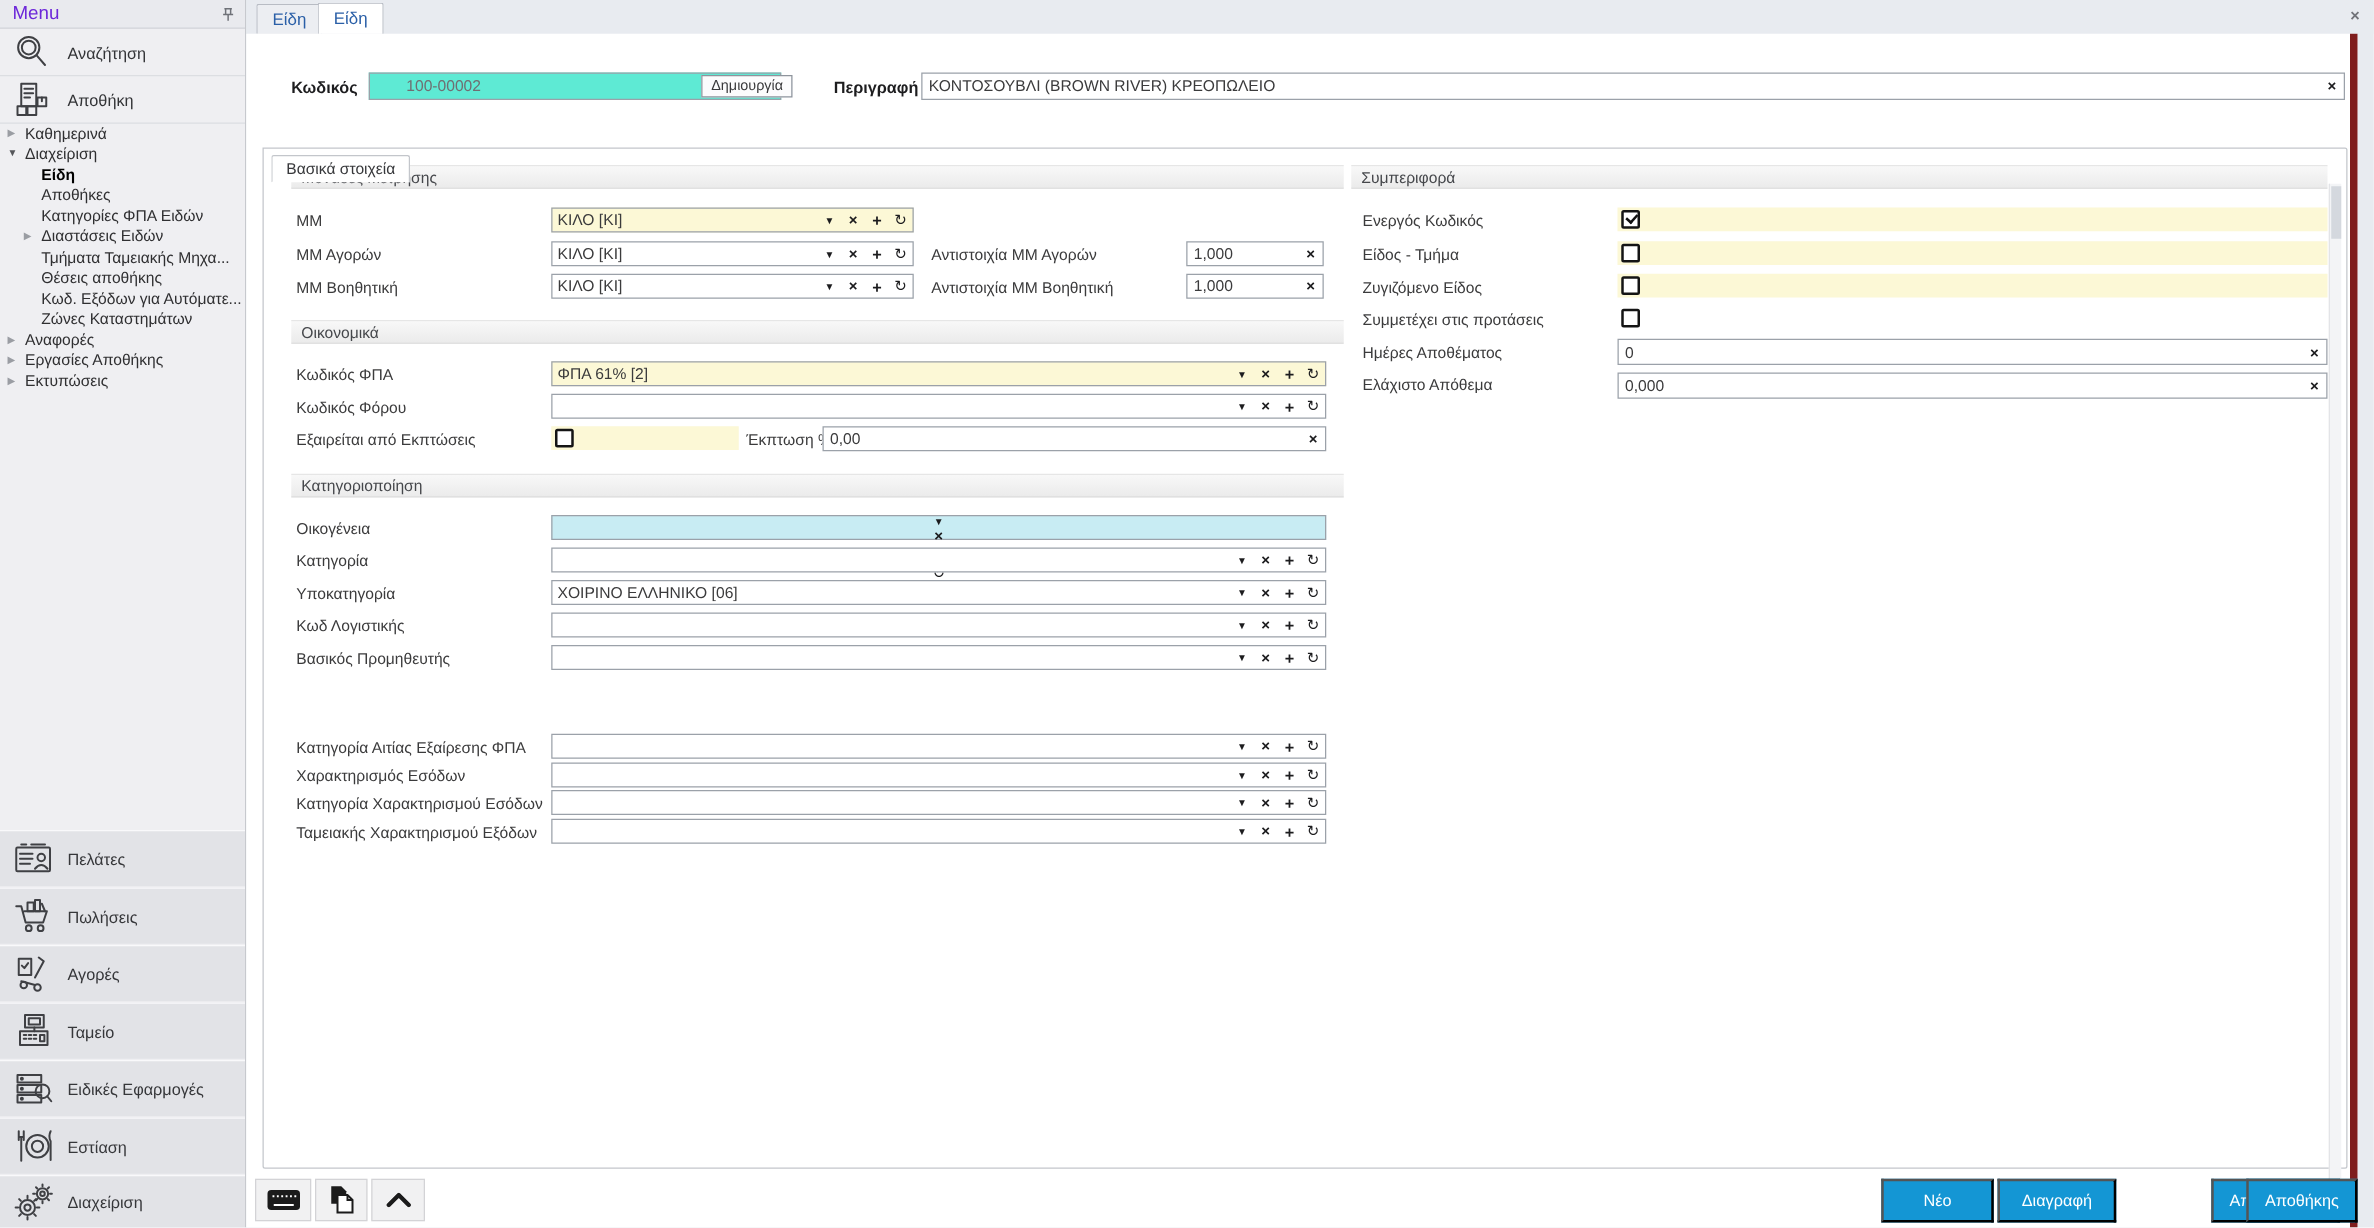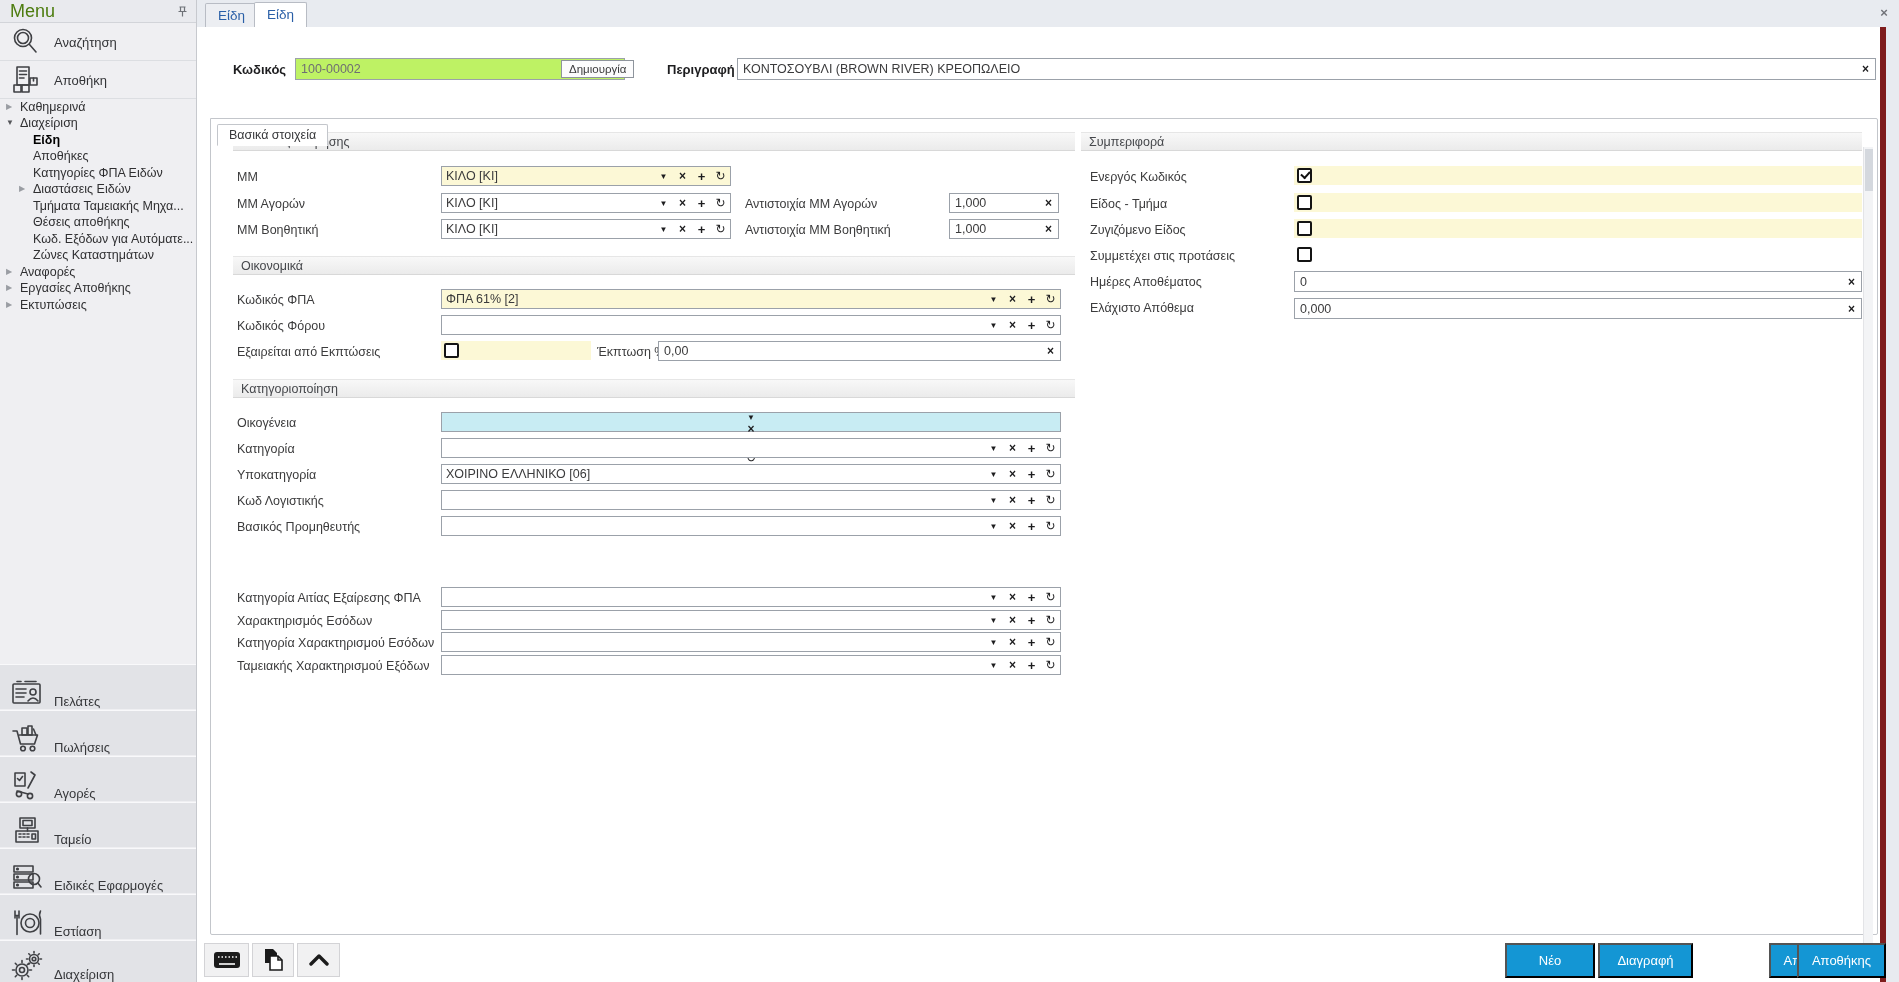--- a/index.html
+++ b/index.html
@@ -1,45 +1,45 @@
 <!DOCTYPE html>
 <html><head>
 <meta charset="utf-8">
 <style>
   * { margin:0; padding:0; box-sizing:border-box; }
   html,body { width:1899px; height:982px; font-family:"Liberation Sans", sans-serif; }
   #app { position:relative; width:1899px; height:982px; background:#e8ebf0; overflow:hidden; font-size:12.5px; color:#3b3b3c; }
 
   
   #sidebar { position:absolute; left:0; top:0; width:197px; height:982px; background:#efeff2; border-right:1px solid #c7c9ce; }
-  #sb-header { position:absolute; left:0; top:0; width:100%; height:23px; background:#e9eaee; border-bottom:1px solid #d2d4d9; line-height:22px; padding-left:10px; color:#4d7c0f; font-size:18px; }
+  #sb-header { position:absolute; left:0; top:0; width:100%; height:23px; background:#e9eaee; border-bottom:1px solid #d2d4d9; line-height:22px; padding-left:10px; color:#6d28d9; font-size:15px; }
   .sb-big { position:absolute; left:0; width:196px; height:37px; display:flex; align-items:center; gap:12px; padding-left:10px; border-bottom:1px solid #dcdee2; cursor:pointer; }
   .sb-big .biglbl { font-size:13px; color:#333437; }
   .tnode { position:absolute; white-space:nowrap; cursor:pointer; color:#2f2f31; }
   .tnode .arrow { position:absolute; font-size:8px; top:2px; }
   .arrow.col { color:#9a9da3; }
   .arrow.exp { color:#55565a; }
   .tnode.bold { font-weight:bold; color:#000; }
-  .mod { position:absolute; left:0; width:196px; height:45px; background:#e2e3e7; border-top:1px solid #f9f9fb; display:flex; align-items:flex-end; gap:11px; padding-left:11px; cursor:pointer; }
+  .mod { position:absolute; left:0; width:196px; height:45px; background:#e2e3e7; border-top:1px solid #f9f9fb; display:flex; align-items:center; gap:11px; padding-left:11px; cursor:pointer; }
   .mod .modlbl { font-size:13px; color:#36373a; }
   .licon { stroke:#3f4044; fill:none; stroke-width:1.6; stroke-linecap:round; stroke-linejoin:round; }
 
   
   #tabbar { position:absolute; left:197px; top:0; width:1702px; height:27px; background:#e8ebf0; }
   .toptab { position:absolute; top:3px; height:24px; padding:0 12px; line-height:23px; font-size:13.5px; color:#2a5fa7; background:#eceef2; border:1px solid #b8bcc4; border-bottom:none; border-radius:2px 2px 0 0; cursor:pointer; }
   .toptab.active { background:#ffffff; top:2px; height:25px; z-index:3; }
   #tab-close { position:absolute; top:6px; right:8px; width:14px; height:14px; color:#717379; font-size:13px; font-weight:bold; line-height:14px; text-align:center; cursor:pointer; }
 
   
   #panel { position:absolute; left:197px; top:27px; width:1689px; height:955px; background:#ffffff; border-right:6px solid #7f1d1d; }
 
   .blbl { position:absolute; font-weight:bold; font-size:13px; color:#1d1d1f; white-space:nowrap; }
   .input { position:absolute; height:22px; border:1px solid #9ba1a9; background:#fff; display:flex; align-items:center; font-size:12.5px; }
   .input .val { flex:1; padding:0 5px; white-space:nowrap; overflow:hidden; }
-  .input.gray { background:#bef264; color:#6f6f72; }
+  .input.gray { background:#5eead4; color:#6f6f72;padding-left:24px; }
   .minibtn { position:absolute; height:18px; padding:0 7px; background:#fcfcfd; border:1px solid #8e949c; font-size:11.5px; line-height:16px; color:#3a3a3c; cursor:pointer; }
 
   .ftab { position:absolute; top:97px; height:21px; padding:0 11px; line-height:20px; font-size:12.5px; color:#37383b; background:#e7e7ea; border:1px solid #c3c6cb; border-radius:2px 2px 0 0; cursor:pointer; }
   .ftab.active { background:#ffffff; height:22px; border-bottom:1px solid #fff; z-index:2; }
 
   #content { position:absolute; left:13px; top:91px; width:1668px; height:817px; border:1px solid #c3c6cb; background:#fff; border-radius:0 2px 2px 2px; }
 
   .sect-hdr { position:absolute; height:19px; background:linear-gradient(#f8f8f8,#ebebeb); border-top:1px solid #e6e6e6; border-bottom:1px solid #d8d8d8; color:#45474b; line-height:18px; padding-left:8px; }
   .lbl { position:absolute; white-space:nowrap; color:#3b3b3c; }
 

